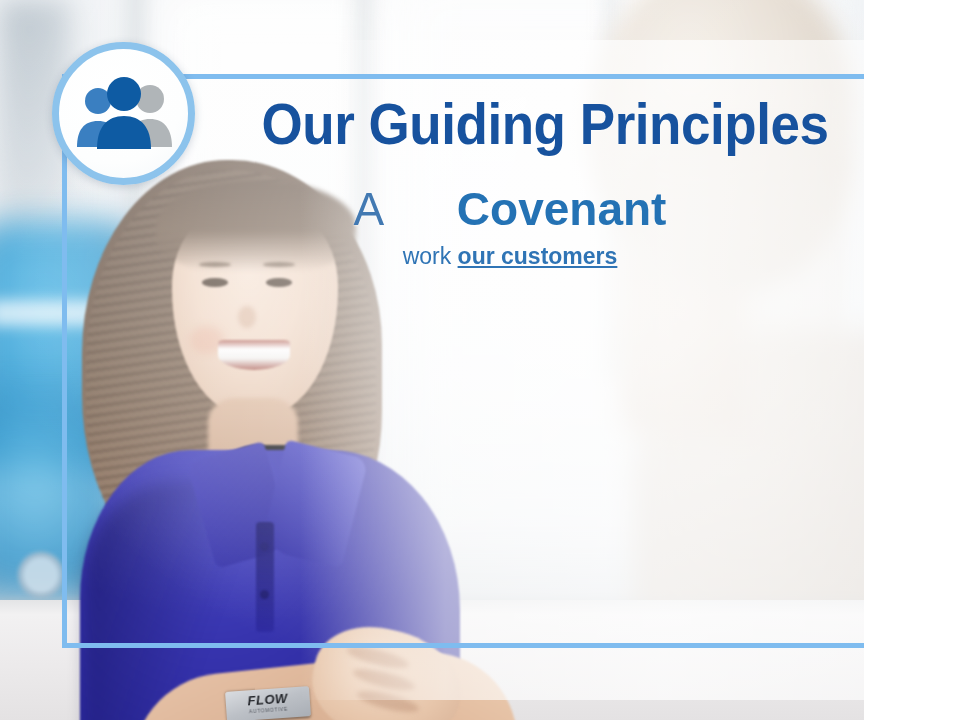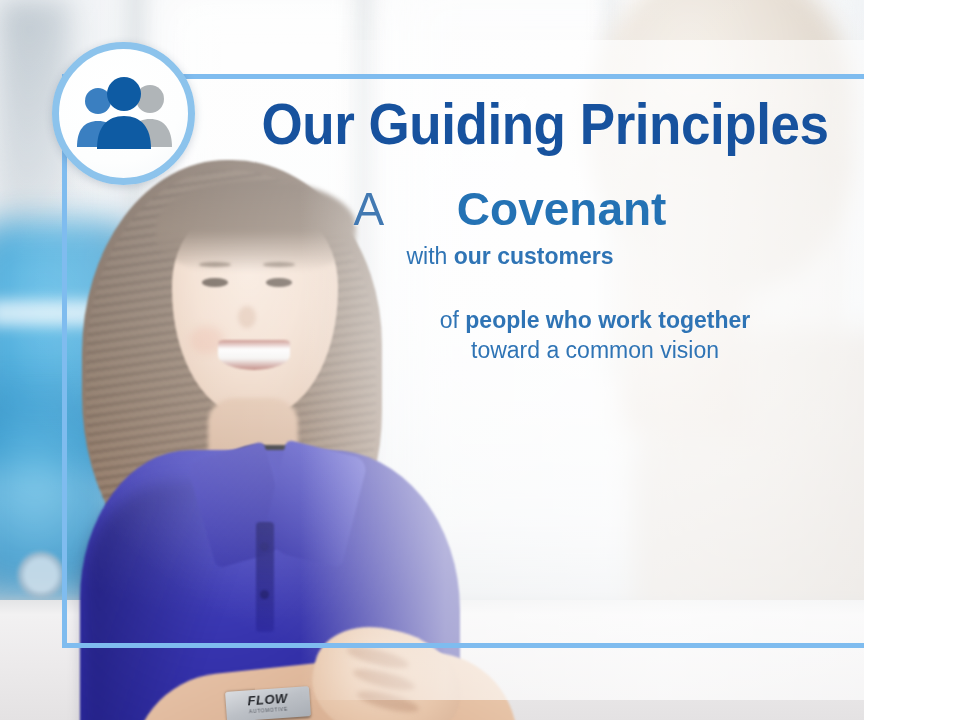--- a/index.html
+++ b/index.html
@@ -461,21 +461,21 @@
     margin-left: 47px;
   }
   .p-sub {
     margin-top: 7px;
     font-size: 23px;
     line-height: 1.32;
     color: #2f74b5;
     font-weight: 400;
     text-shadow: 0 1px 2px rgba(255,255,255,.5);
   }
-  .p-sub b { font-weight: 700; }
+  .p-sub b { font-weight: 700; text-decoration: underline; }
 
   
   #block-1 { left: 300px; top: 186px; width: 420px; }
   #block-2 { left: 360px; top: 298px; width: 470px; }
   #block-3 { left: 420px; top: 458px; width: 465px; }
 </style>
 </head>
 <body>
 
 <div id="poster">
@@ -558,25 +558,21 @@
   </div>
 
   <div class="headline">Our Guiding Principles</div>
 
   <div class="principle" id="block-1">
     <div class="p-title">
       <span class="p-article">A&nbsp;</span>
       <span class="p-word">Covenant</span>
     </div>
     <div class="p-sub">
-      <div><span>with </span><b>our customers</b></div>
+      <div><span>work </span><b>our customers</b></div>
     </div>
   </div>
 
   <div class="principle" id="block-2">
-    <div class="p-sub">
-      <div><span>of </span><b>people who work together</b></div>
-      <div><span>toward a common vision</span></div>
-    </div>
   </div>
 
 
 </div>
 
 </body></html>

